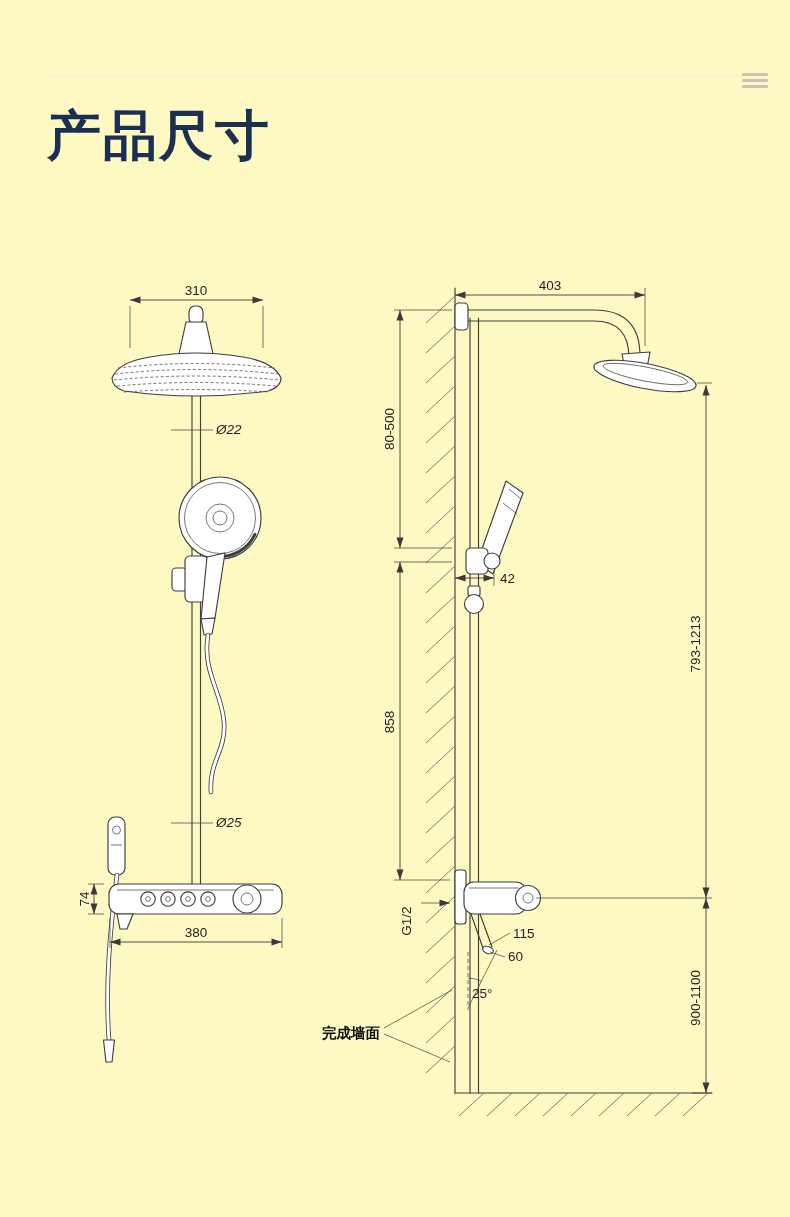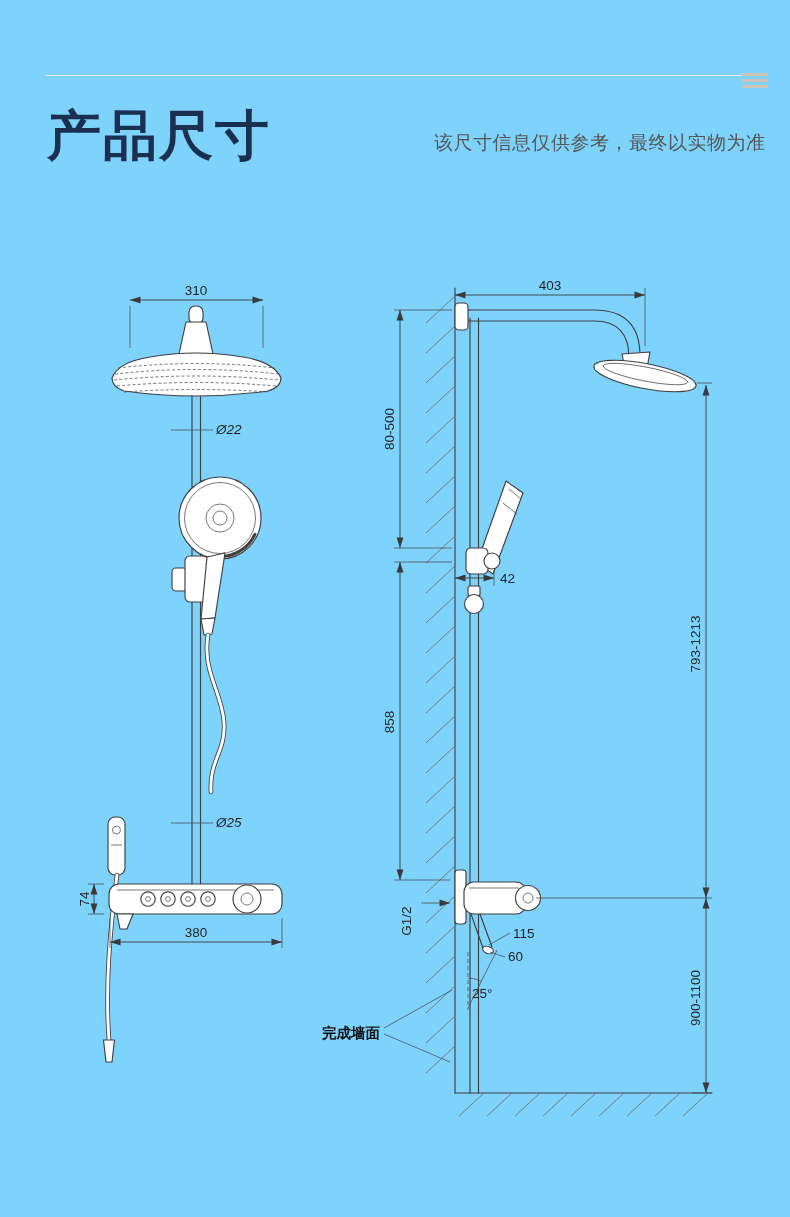--- a/index.html
+++ b/index.html
@@ -1,18 +1,18 @@
 <!DOCTYPE html>
 <html><head>
 <meta charset="utf-8">
 <style>
   * { margin:0; padding:0; box-sizing:border-box; }
   html,body { width:790px; height:1217px; }
   body { background:#ffffff; font-family:"Liberation Sans", sans-serif; position:relative; overflow:hidden; }
-  .page { position:absolute; inset:0; background:#7dd3fc;text-decoration:underline; }
+  .page { position:absolute; inset:0; background:#fef9c3;text-decoration:underline; }
   .top-rule { position:absolute; left:45px; right:45px; top:75px; height:1px; background:#ecece8; }
   .menu-icon { position:absolute; right:22px; top:73px; width:26px; }
   .menu-icon span { display:block; height:2.5px; background:#ccc3b4; margin-bottom:3.5px; border-radius:1px; }
   .title { position:absolute; left:47px; top:106px; font-size:54px; line-height:1.1; font-weight:bold; color:#1b3050; letter-spacing:2px; }
   .disclaimer { position:absolute; left:434px; top:130px; font-size:19px; color:#565656; letter-spacing:0.5px; }
   svg.drawing { position:absolute; left:0; top:0; }
   .ln   { stroke:#3f3f3f; stroke-width:1.15; fill:none; stroke-linecap:round; stroke-linejoin:round; }
   .lnf  { stroke:#3f3f3f; stroke-width:1.15; fill:#ffffff; stroke-linejoin:round; }
   .thin { stroke:#4a4a4a; stroke-width:0.75; fill:none; }
   .dim  { stroke:#3a3a3a; stroke-width:0.9; fill:none; }
@@ -30,21 +30,20 @@
 
   <div class="top-rule"></div>
 
   <div class="menu-icon">
     <span></span>
     <span></span>
     <span></span>
   </div>
 
   <h1 class="title">产品尺寸</h1>
-  <p class="disclaimer">该尺寸信息仅供参考，最终以实物为准</p>
 
   <svg class="drawing" width="790" height="1217" viewBox="0 0 790 1217">
     <defs>
       <marker id="ar" markerUnits="userSpaceOnUse" markerWidth="12" markerHeight="9" refX="11" refY="4.5" orient="auto-start-reverse">
         <path d="M0.5,1 L11,4.5 L0.5,8 Z" fill="#3a3a3a"></path>
       </marker>
     </defs>
 
     <g>
 

